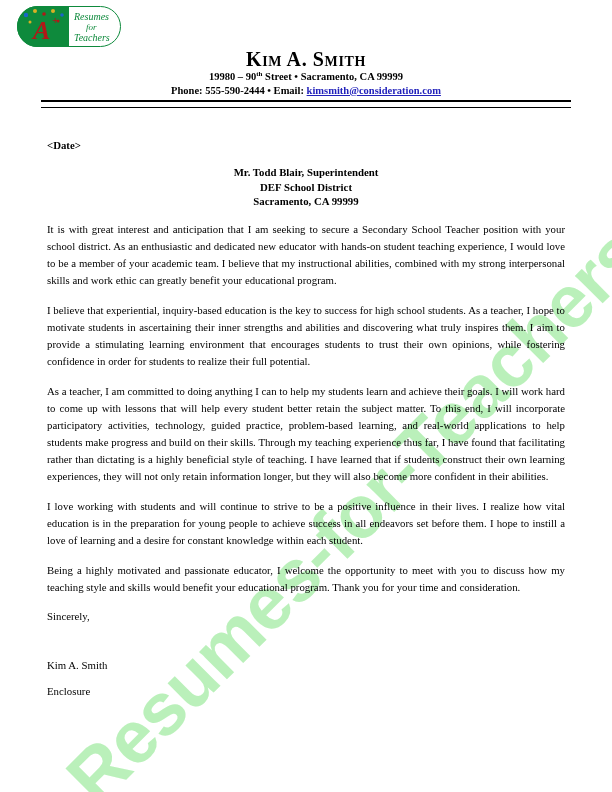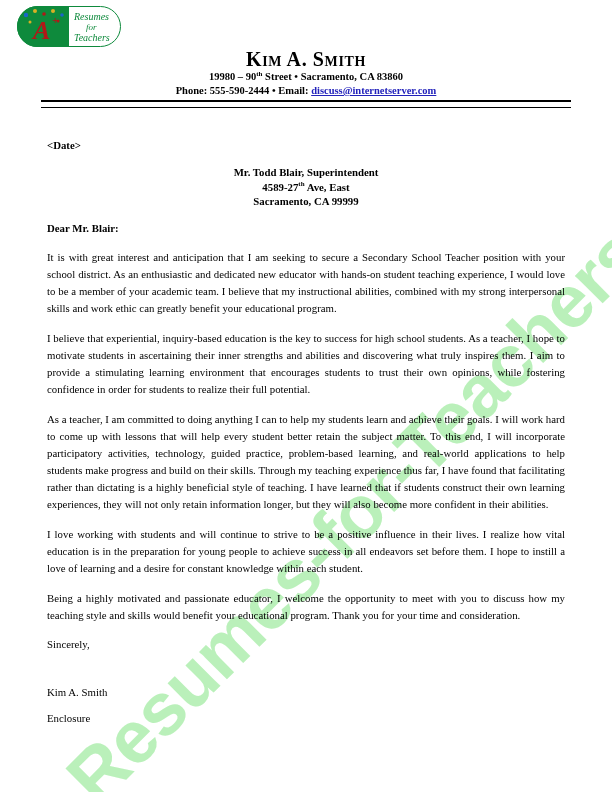--- a/index.html
+++ b/index.html
@@ -165,46 +165,41 @@
 
       <text x="57" y="14" font-family="Liberation Serif, serif" font-size="10" font-style="italic" fill="#0e8a3c">Resumes</text>
       <text x="69" y="24" font-family="Liberation Serif, serif" font-size="9" font-style="italic" fill="#0e8a3c">for</text>
       <text x="57" y="35" font-family="Liberation Serif, serif" font-size="10" font-style="italic" fill="#0e8a3c">Teachers</text>
     </svg>
   </div>
 
   <div id="letterhead">
     <div id="name-line">Kim A. Smith</div>
     <div class="contact-line">
-      <span>19980 – 90</span><sup>th</sup><span> Street • Sacramento, CA 83860</span>
+      <span>19980 – 90</span><sup>th</sup><span> Street • Sacramento, CA 99999</span>
     </div>
     <div class="contact-line">
-      <span>Phone: 555-590-2444 • Email: </span><a id="email-link" href="#">discuss@internetserver.com</a>
+      <span>Phone: 555-590-2444 • Email: </span><a id="email-link" href="#">kimsmith@consideration.com</a>
     </div>
   </div>
 
   <div id="rule"></div>
 
   <div id="letter-body">
 
     <div class="block">
       <div>&lt;Date&gt;</div>
     </div>
 
     <div class="block">
       <div class="addr-line">Mr. Todd Blair, Superintendent</div>
-      <div class="addr-line">
-        <span>4589-27</span><sup>th</sup><span> Ave, East</span>
-      </div>
+      <div class="addr-line">DEF School District</div>
       <div class="addr-line">Sacramento, CA 99999</div>
     </div>
 
-    <div class="block">
-      <div>Dear Mr. Blair:</div>
-    </div>
 
     <p class="para">It is with great interest and anticipation that I am seeking to secure a Secondary School Teacher position with your school district. As an enthusiastic and dedicated new educator with hands-on student teaching experience, I would love to be a member of your academic team. I believe that my instructional abilities, combined with my strong interpersonal skills and work ethic can greatly benefit your educational program.</p>
     <p class="para">I believe that experiential, inquiry-based education is the key to success for high school students. As a teacher, I hope to motivate students in ascertaining their inner strengths and abilities and discovering what truly inspires them. I aim to provide a stimulating learning environment that encourages students to trust their own opinions, while fostering confidence in order for students to realize their full potential.</p>
     <p class="para">As a teacher, I am committed to doing anything I can to help my students learn and achieve their goals. I will work hard to come up with lessons that will help every student better retain the subject matter. To this end, I will incorporate participatory activities, technology, guided practice, problem-based learning, and real-world applications to help students make progress and build on their skills. Through my teaching experience thus far, I have found that facilitating rather than dictating is a highly beneficial style of teaching. I have learned that if students construct their own learning experiences, they will not only retain information longer, but they will also become more confident in their abilities.</p>
     <p class="para">I love working with students and will continue to strive to be a positive influence in their lives. I realize how vital education is in the preparation for young people to achieve success in all endeavors set before them. I hope to instill a love of learning and a desire for constant knowledge within each student.</p>
     <p class="para">Being a highly motivated and passionate educator, I welcome the opportunity to meet with you to discuss how my teaching style and skills would benefit your educational program. Thank you for your time and consideration.</p>
 
     <div class="plain">Sincerely,</div>
     <div class="spacer-sign"></div>
     <div class="plain">Kim A. Smith</div>

